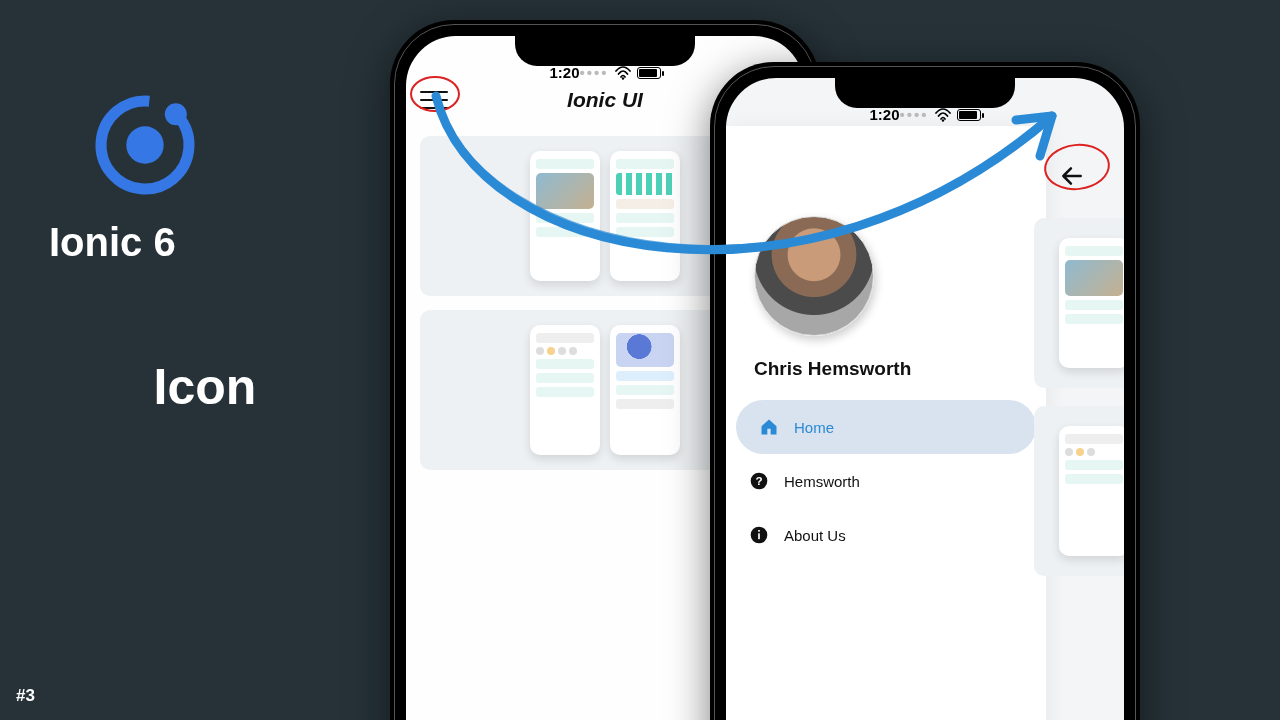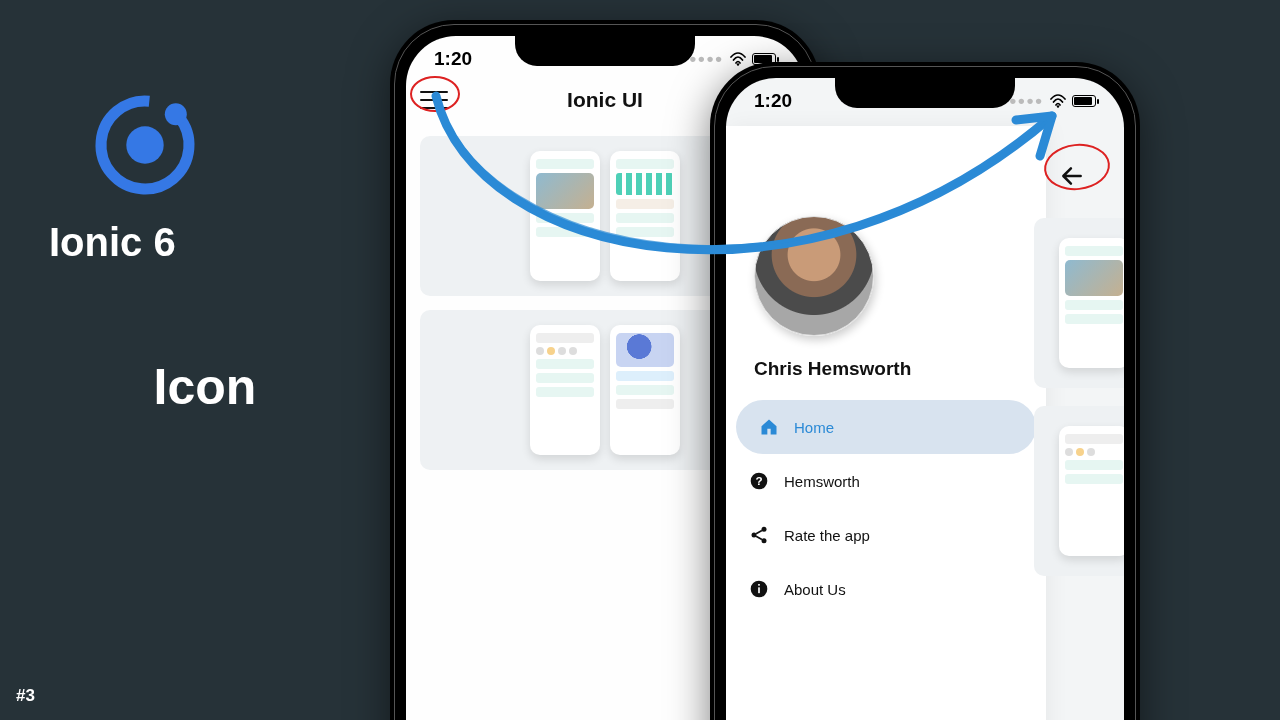--- a/index.html
+++ b/index.html
@@ -77,27 +77,27 @@
     top: 0; left: 50%;
     transform: translateX(-50%);
     width: 180px;
     height: 30px;
     background: #000;
     border-radius: 0 0 22px 22px;
     z-index: 10;
   }
   .statusbar {
     position: absolute;
-    top: 12px;
+    top: 28px;
     left: 0; right: 0;
     padding: 0 28px;
     display: flex;
-    justify-content: space-between;
+    justify-content: center;
     align-items: center;
-    font-size: 19px;
+    font-size: 15px;
     font-weight: 700;
     color: #000;
     z-index: 5;
   }
   .status-right { display: flex; align-items: center; gap: 6px; }
   .dots { color: #bbb; letter-spacing: 2px; font-weight: 800; }
   .wifi, .battery { display: inline-block; }
   .battery {
     width: 24px; height: 12px;
     border: 1.5px solid #000;
@@ -112,21 +112,21 @@
     content:""; position:absolute; left:1px; top:1px; bottom:1px;
     width: 18px; background:#000; border-radius:1px;
   }
 
   
   .back .screen { background:#fefefe; }
   .back .navbar {
     position: absolute;
     top: 42px; left: 0; right: 0;
     padding: 10px 14px;
-    display: flex; align-items: center;
+    display: flex; align-items: center; font-style: italic;
   }
   .hamburger {
     width: 28px; height: 24px;
     display:flex; flex-direction:column; justify-content:space-around;
     cursor: pointer;
   }
   .hamburger span { height:2.5px; background:#111; border-radius:2px; }
   .back .app-title {
     font-size: 21px; font-weight: 800; color:#111;
     text-align:center;
@@ -367,31 +367,20 @@
               <svg width="20" height="20" viewBox="0 0 24 24" fill="currentColor">
                 <circle cx="12" cy="12" r="10"></circle>
                 <text x="12" y="17" text-anchor="middle" fill="#fff" font-size="14" font-weight="bold">?</text>
               </svg>
             </span>
           <span>Hemsworth</span>
         </div>
         <div class="menu-item">
           <span class="mi-icon">
               <svg width="20" height="20" viewBox="0 0 24 24" fill="currentColor">
-                <circle cx="18" cy="5" r="3"></circle>
-                <circle cx="6" cy="12" r="3"></circle>
-                <circle cx="18" cy="19" r="3"></circle>
-                <path d="M8.5,10.5 L15.5,6.5 M8.5,13.5 L15.5,17.5" stroke="currentColor" stroke-width="2"></path>
-              </svg>
-            </span>
-          <span>Rate the app</span>
-        </div>
-        <div class="menu-item">
-          <span class="mi-icon">
-              <svg width="20" height="20" viewBox="0 0 24 24" fill="currentColor">
                 <circle cx="12" cy="12" r="10"></circle>
                 <rect x="11" y="10" width="2" height="7" fill="#fff"></rect>
                 <rect x="11" y="6" width="2" height="2" fill="#fff"></rect>
               </svg>
             </span>
           <span>About Us</span>
         </div>
       </div>
     </div>
 

